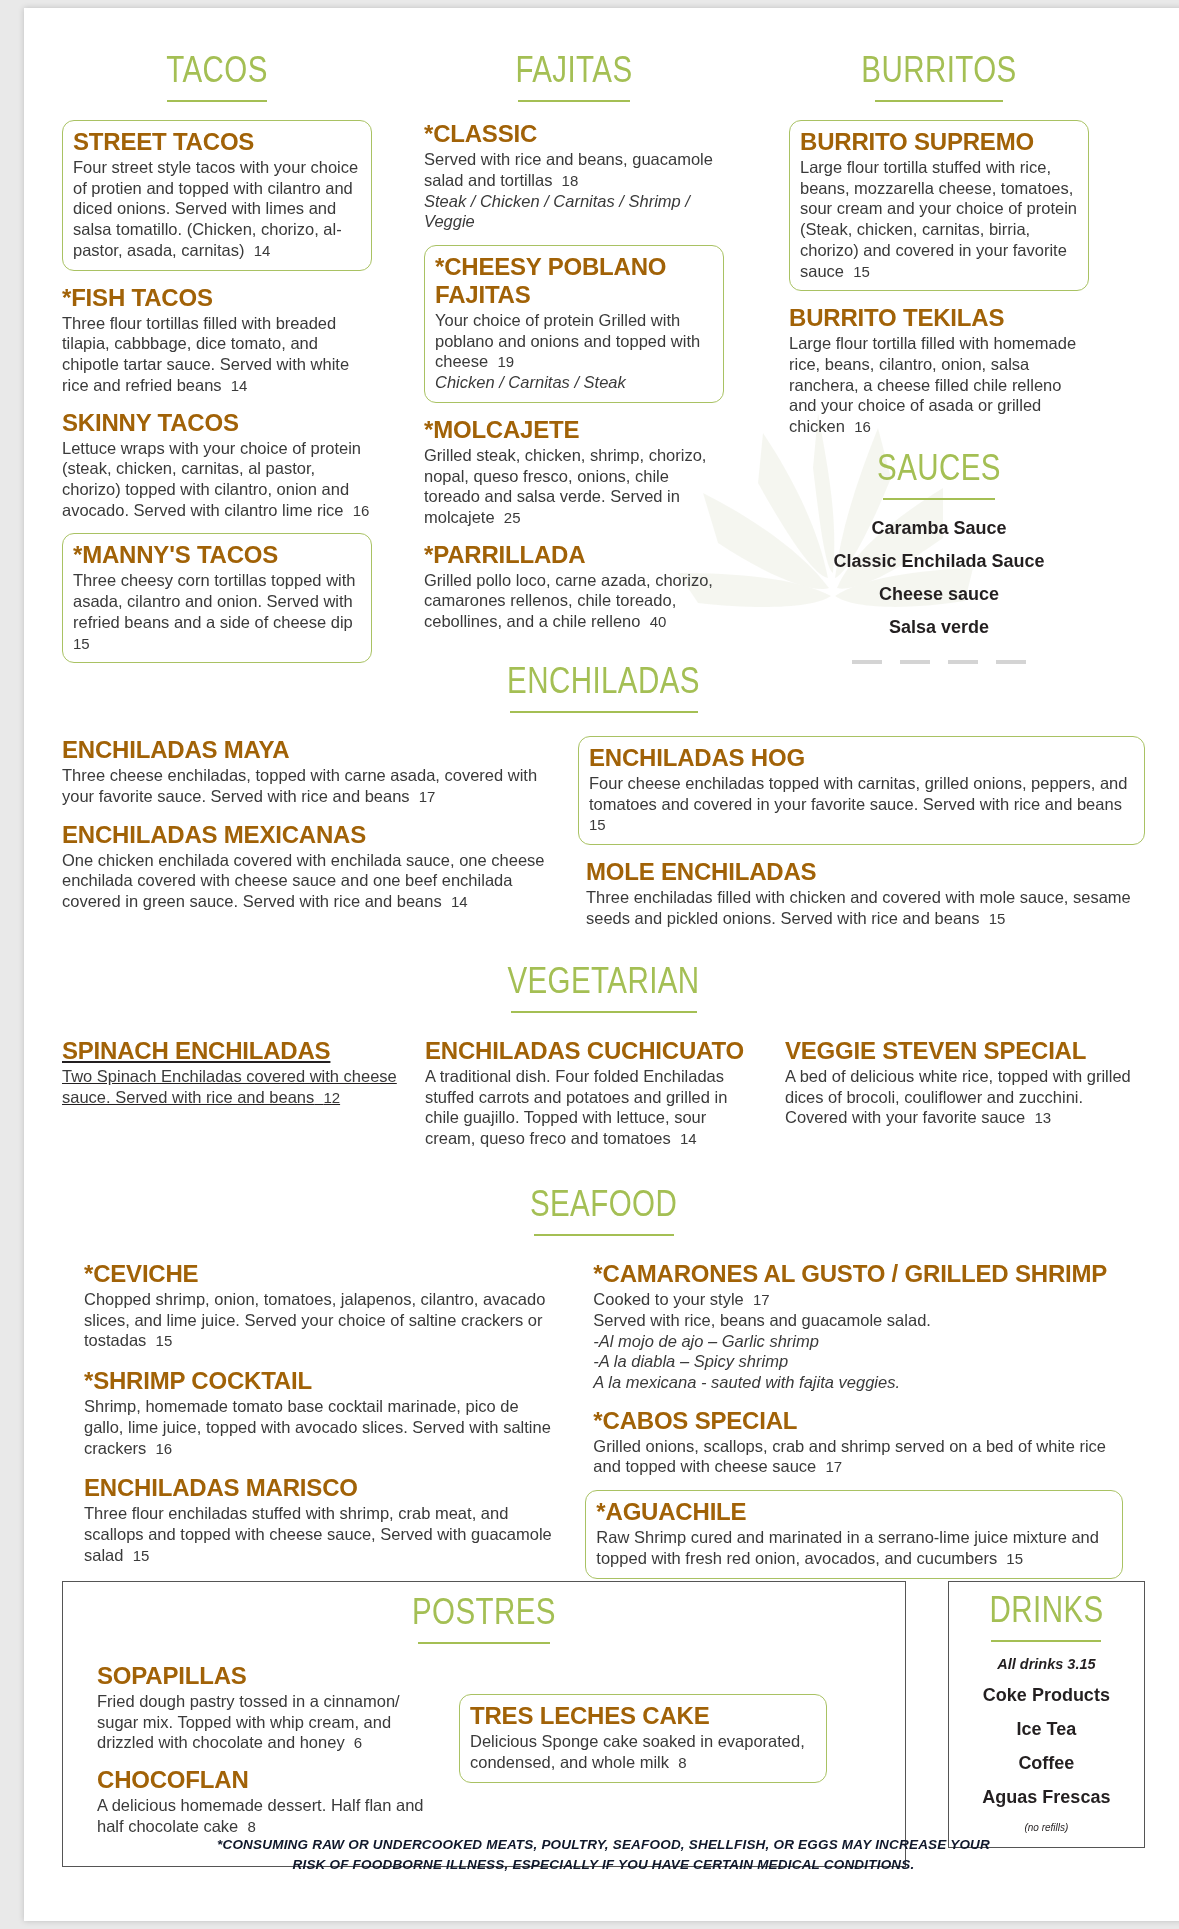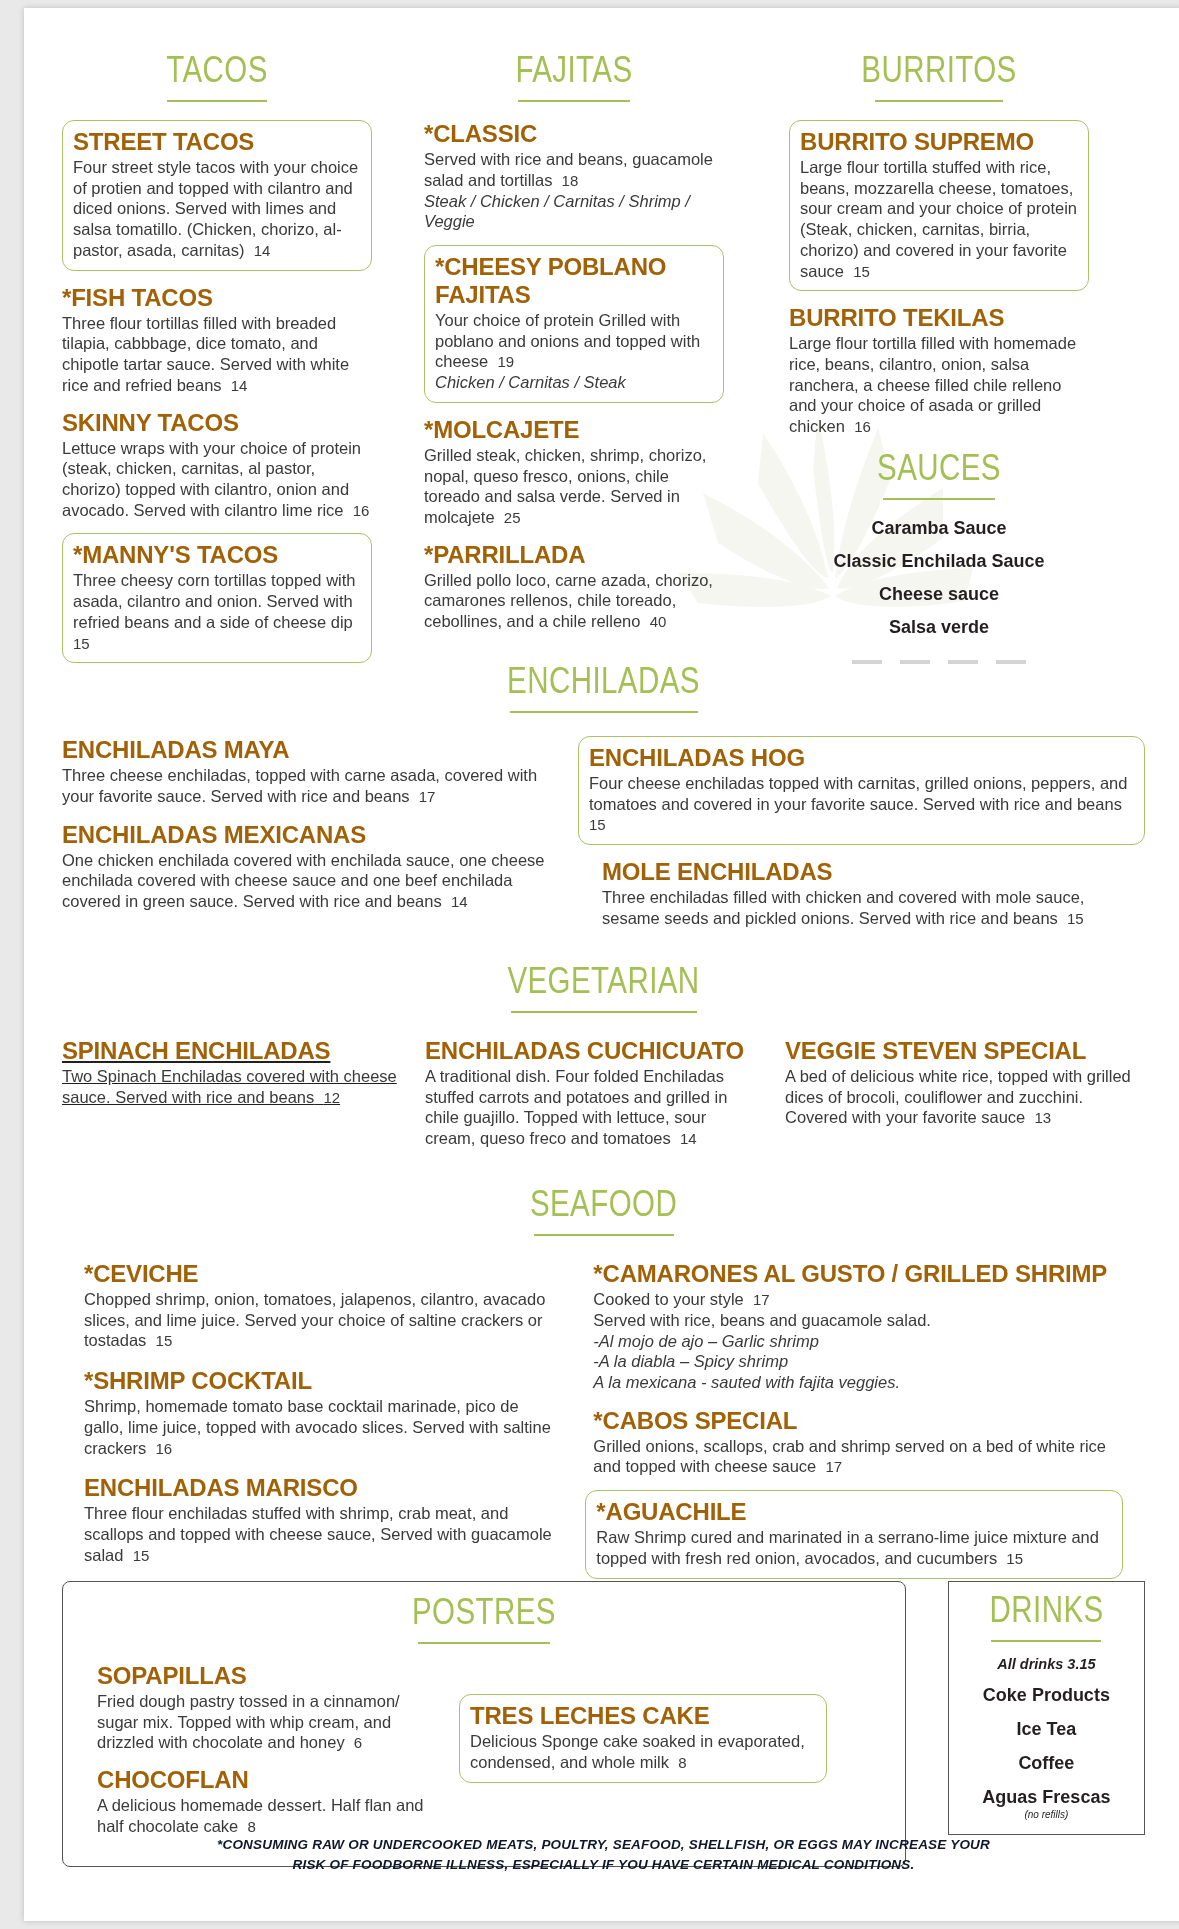--- a/index.html
+++ b/index.html
@@ -104,21 +104,21 @@
   }
   .drinks-box {
     border:1.6px solid #555;
     padding:10px 12px 14px 12px;
     text-align:center;
   }
   .drinks-box .d-item {
     font-size:18px; font-weight:bold; margin-top:13px;
   }
   .drinks-note { font-size:14.5px; font-style:italic; font-weight:bold; margin-top:10px; }
-  .norefills { font-size:10px; font-style:italic; font-weight:normal; display:block; margin-top:1px;}
+  .norefills { font-size:10px; font-style:italic; font-weight:normal; display:block; margin-top:14px;}
 </style>
 </head>
 <body>
 
 <div class="page">
 
   <svg class="watermark" viewBox="0 0 360 260">
     <g fill="#eceee3">
       <path d="M175 15 C185 70 195 120 190 175 C182 170 176 120 170 70 Z"></path>
       <path d="M120 35 C150 80 175 130 185 180 C170 178 140 130 115 85 Z"></path>
@@ -232,21 +232,21 @@
         <div class="item" style="margin-top:14px;">
           <h3>ENCHILADAS MEXICANAS</h3>
           <p><span>One chicken enchilada covered with enchilada sauce, one cheese enchilada covered with cheese sauce and one beef enchilada covered in green sauce. Served with rice and beans</span>&nbsp; <span class="price">14</span></p>
         </div>
       </div>
       <div style="width:567px;">
         <div class="item boxed">
           <h3>ENCHILADAS HOG</h3>
           <p><span>Four cheese enchiladas topped with carnitas, grilled onions, peppers, and tomatoes and covered in your favorite sauce. Served with rice and beans</span>&nbsp; <span class="price">15</span></p>
         </div>
-        <div class="item" style="margin-top:8px; padding-left:8px;margin-left:16px;">
+        <div class="item" style="margin-top:8px; padding-left:8px;">
           <h3>MOLE ENCHILADAS</h3>
           <p><span>Three enchiladas filled with chicken and covered with mole sauce, sesame seeds and pickled onions. Served with rice and beans</span>&nbsp; <span class="price">15</span></p>
         </div>
       </div>
     </div>
   </div>
 
   <div class="section" style="top:955px;">
     <div class="sect-title-wrap">
       <div class="sect-title">VEGETARIAN</div>
@@ -311,21 +311,21 @@
           <h3>*AGUACHILE</h3>
           <p><span>Raw Shrimp cured and marinated in a serrano-lime juice mixture and topped with fresh red onion, avocados, and cucumbers</span>&nbsp; <span class="price">15</span></p>
         </div>
       </div>
     </div>
   </div>
 
   <div class="section" style="top:1573px; padding:0 38px;">
     <div style="display:flex; align-items:flex-start;">
 
-      <div class="outer-box" style="width:942px;border-radius:8px;">
+      <div class="outer-box" style="width:942px;">
         <div class="sect-title-wrap">
           <div class="sect-title">POSTRES</div>
           <div class="sect-underline" style="width:132px;"></div>
         </div>
         <div style="display:flex; margin-top:14px;">
           <div style="width:380px; padding-left:18px; padding-right:16px;">
             <div class="item">
               <h3>SOPAPILLAS</h3>
               <p><span>Fried dough pastry tossed in a cinnamon/ sugar mix. Topped with whip cream, and drizzled with chocolate and honey</span>&nbsp; <span class="price">6</span></p>
             </div>

